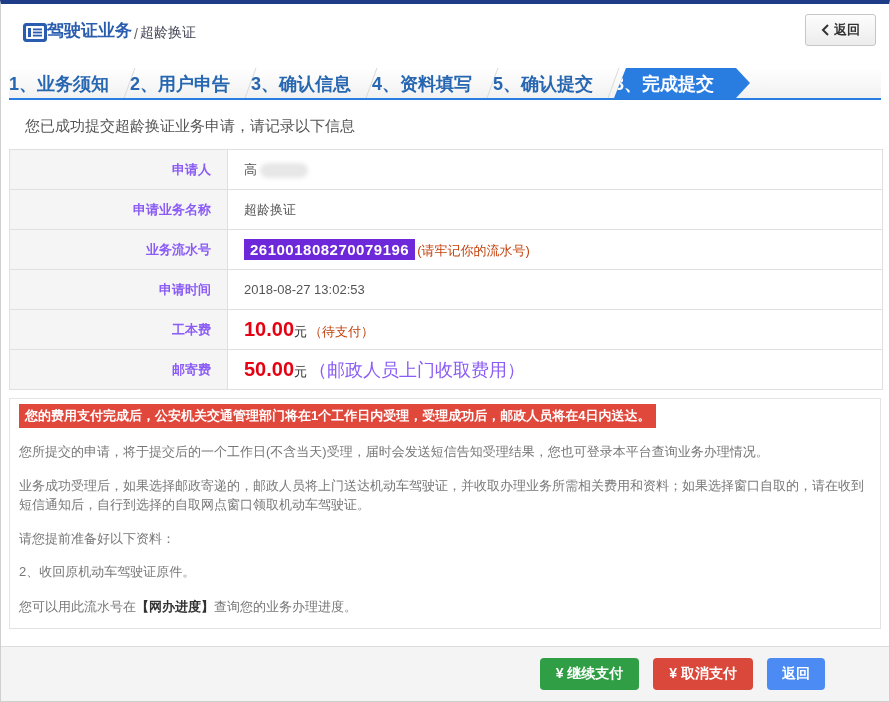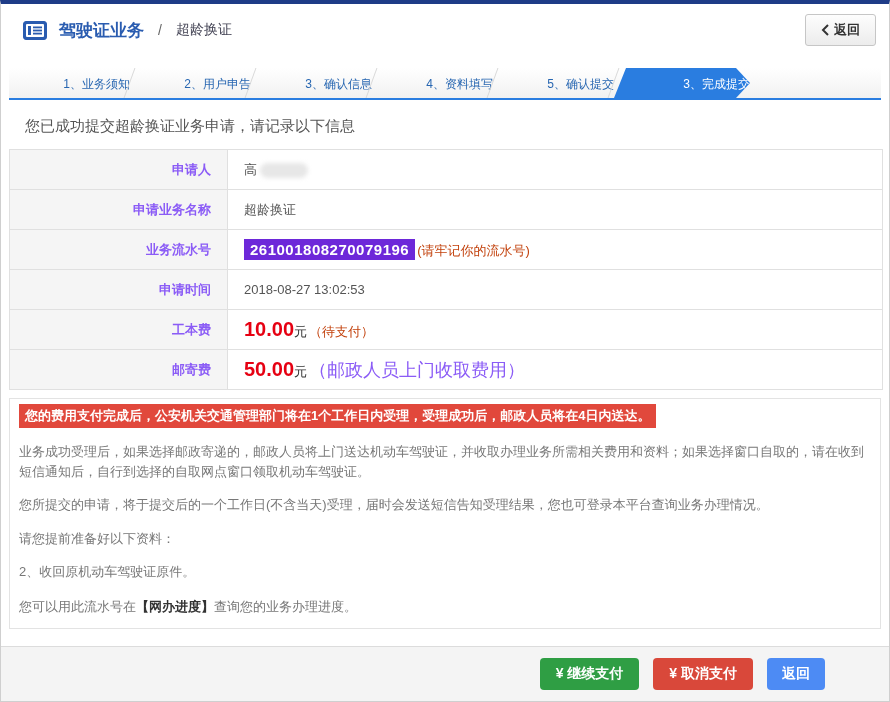--- a/index.html
+++ b/index.html
@@ -4,40 +4,40 @@
 <style>
   * { box-sizing: border-box; margin: 0; padding: 0; }
   html,body { background:#fff; font-family:"Liberation Sans","DejaVu Sans",sans-serif; }
   .page{
     width:890px; height:702px; position:relative; background:#fff;
     border:1px solid #cfcfcf; border-top:4px solid #1e3c87;
     display:flex; flex-direction:column; overflow:hidden;
   }
   
   .header{ height:52px; padding:0 13px 0 14px; display:flex; align-items:center; justify-content:space-between; }
-  .header-left{ display:flex; align-items:center; gap:12px;padding-left:8px; }
+  .header-left{ display:flex; align-items:flex-end; gap:0;padding-left:8px; }
   .app-icon{ width:24px; height:19px; flex:0 0 auto; }
   .page-title{ color:#2a5cb0; font-size:17px; font-weight:bold; }
   .crumb-sep{ color:#666; font-size:14px; margin:0 2px; }
   .crumb-current{ color:#445; font-size:14px; }
   .back-btn{
     display:flex; align-items:center; gap:5px; cursor:pointer;
     background:linear-gradient(180deg,#fdfdfd,#ececec);
     border:1px solid #c6c6c6; border-radius:3px; padding:6px 15px;
     font-size:13px; color:#333; font-weight:bold;
   }
   
   .steps{
     margin:12px 8px 0; height:32px; display:flex; position:relative;
     background:linear-gradient(180deg,#ffffff,#f1f1f1);
     border-bottom:2px solid #2a7de0;
   }
   .step{
-    width:121px; line-height:32px; text-align:right; font-size:12px;
-    font-weight:normal; color:#2766b1; position:relative; white-space:nowrap;
+    width:121px; line-height:32px; text-align:left; font-size:18px;
+    font-weight:bold; color:#2766b1; position:relative; white-space:nowrap;
   }
   .step:not(.active)::after{
     content:""; position:absolute; right:0; top:0; width:1px; height:100%;
     background:#d9d9d9; transform:skewX(-20deg);
   }
   .step.active{
     width:136px; background:#2a7de0; color:#fff;
     clip-path:polygon(12px 0, calc(100% - 14px) 0, 100% 50%, calc(100% - 14px) 100%, 0 100%);
   }
   
@@ -158,22 +158,22 @@
       <th>邮寄费</th>
       <td>
         <span class="fee-amount">50.00</span><span class="fee-unit">元</span><span class="red-note">（邮政人员上门收取费用）</span>
       </td>
     </tr>
   </tbody>
     </table>
 
   <div class="notice">
     <span class="alert-banner">您的费用支付完成后，公安机关交通管理部门将在1个工作日内受理，受理成功后，邮政人员将在4日内送达。</span>
+    <p>您所提交的申请，将于提交后的一个工作日(不含当天)受理，届时会发送短信告知受理结果，您也可登录本平台查询业务办理情况。</p>
     <p>业务成功受理后，如果选择邮政寄递的，邮政人员将上门送达机动车驾驶证，并收取办理业务所需相关费用和资料；如果选择窗口自取的，请在收到短信通知后，自行到选择的自取网点窗口领取机动车驾驶证。</p>
-    <p>您所提交的申请，将于提交后的一个工作日(不含当天)受理，届时会发送短信告知受理结果，您也可登录本平台查询业务办理情况。</p>
     <p>请您提前准备好以下资料：</p>
     <p>2、收回原机动车驾驶证原件。</p>
     <p class="progress"><span>您可以用此流水号在</span><span class="menu-name">【网办进度】</span><span>查询您的业务办理进度。</span></p>
   </div>
 
   <div class="footer">
     <button class="btn btn-green">¥ 继续支付</button>
     <button class="btn btn-red">¥ 取消支付</button>
     <button class="btn btn-blue">返回</button>
   </div>

